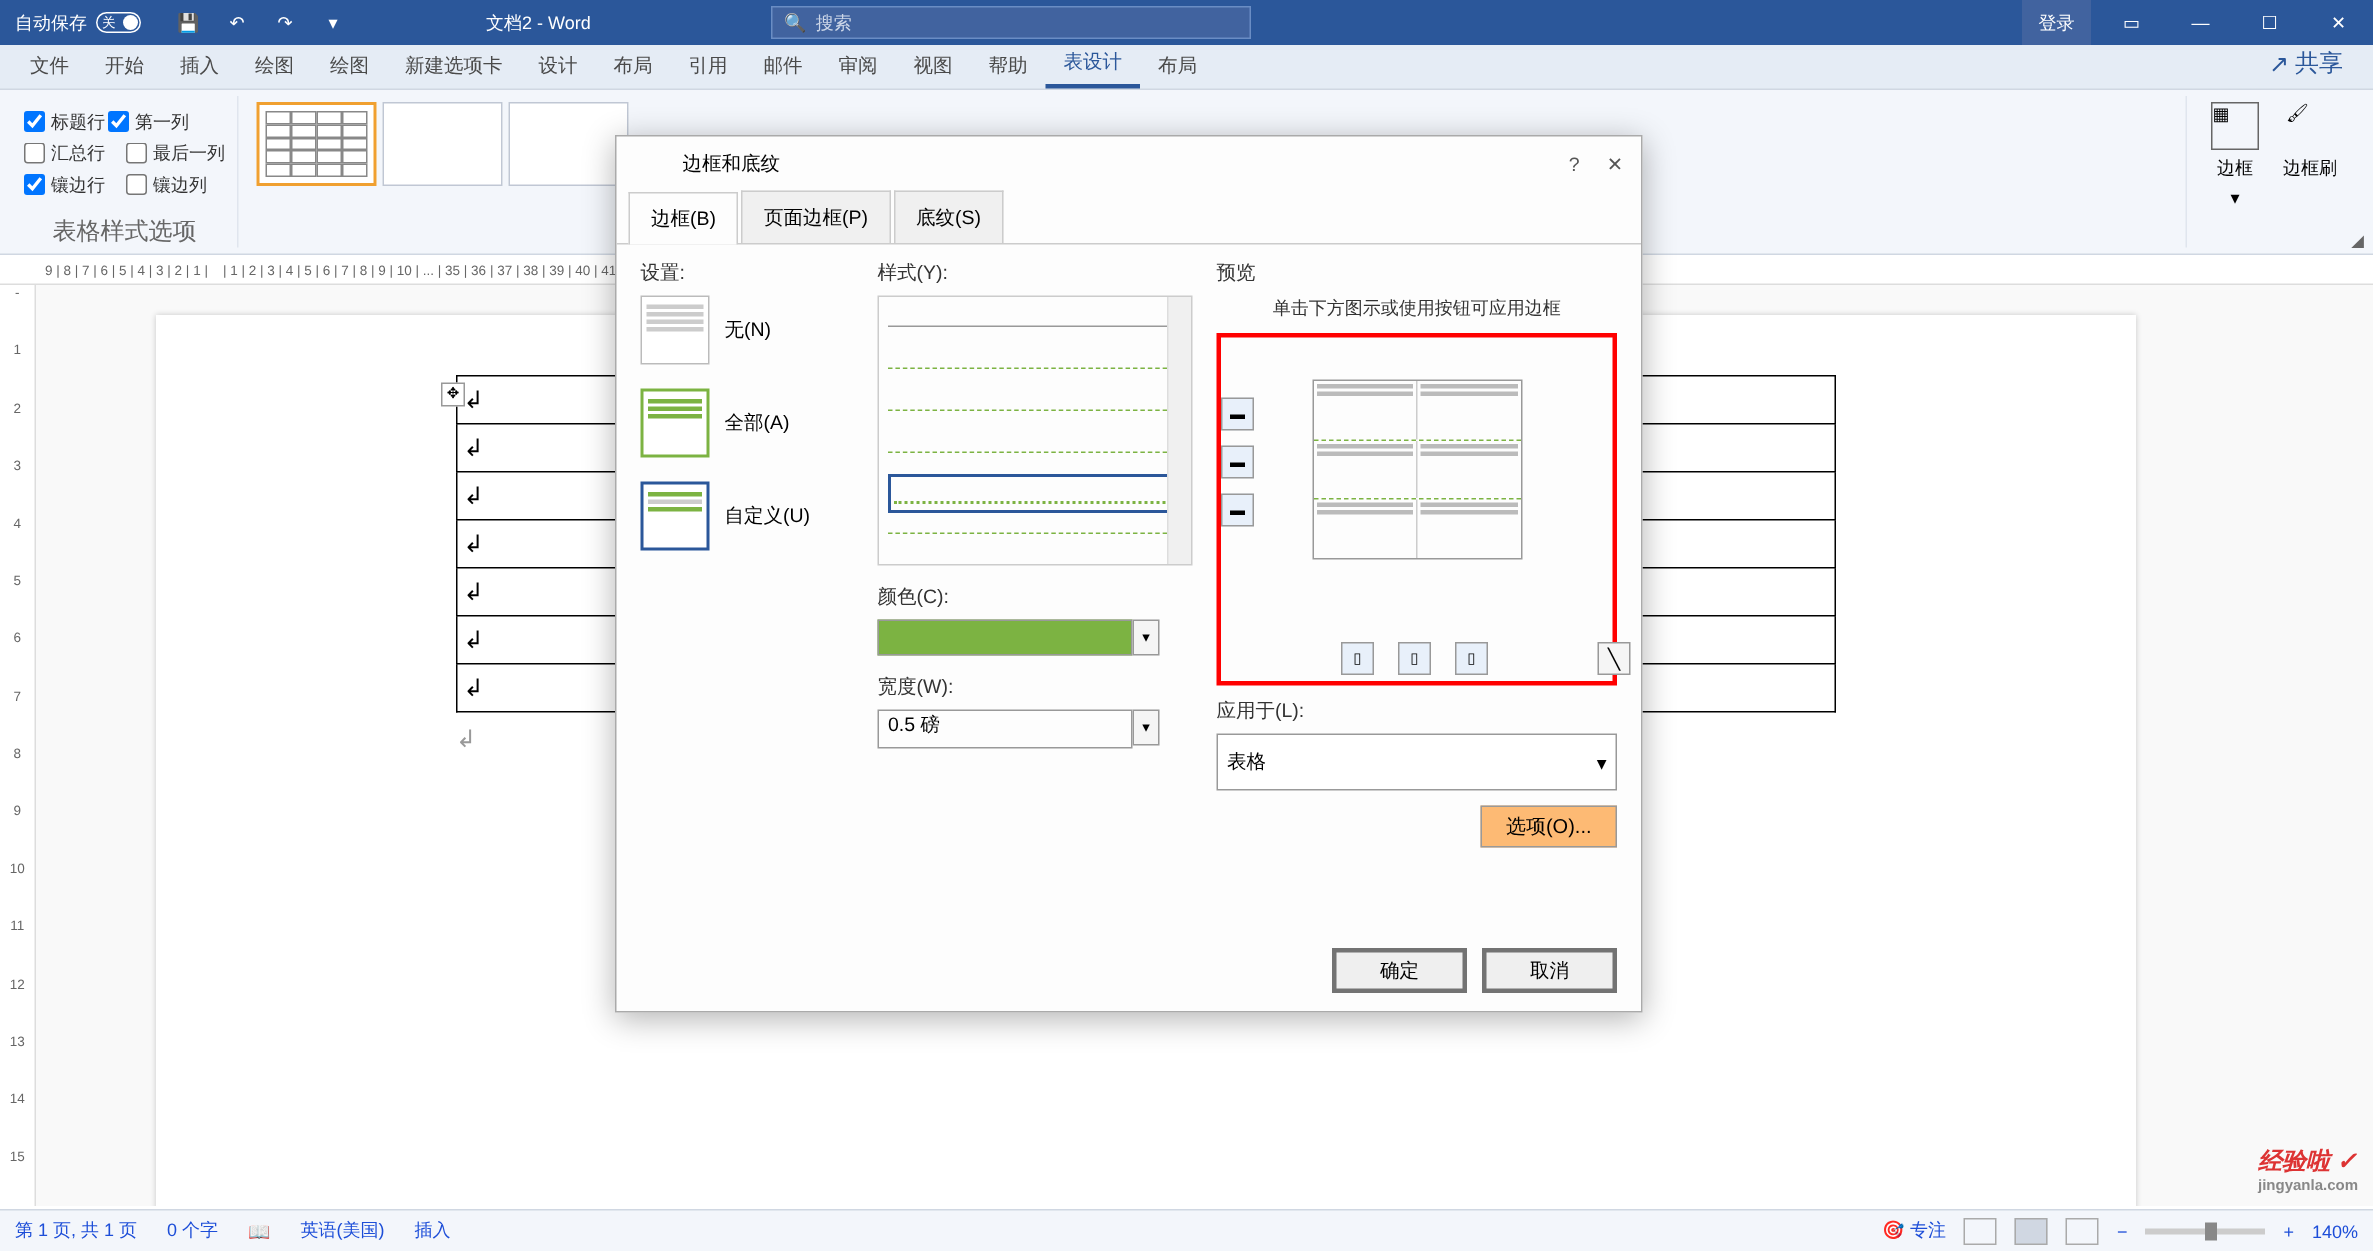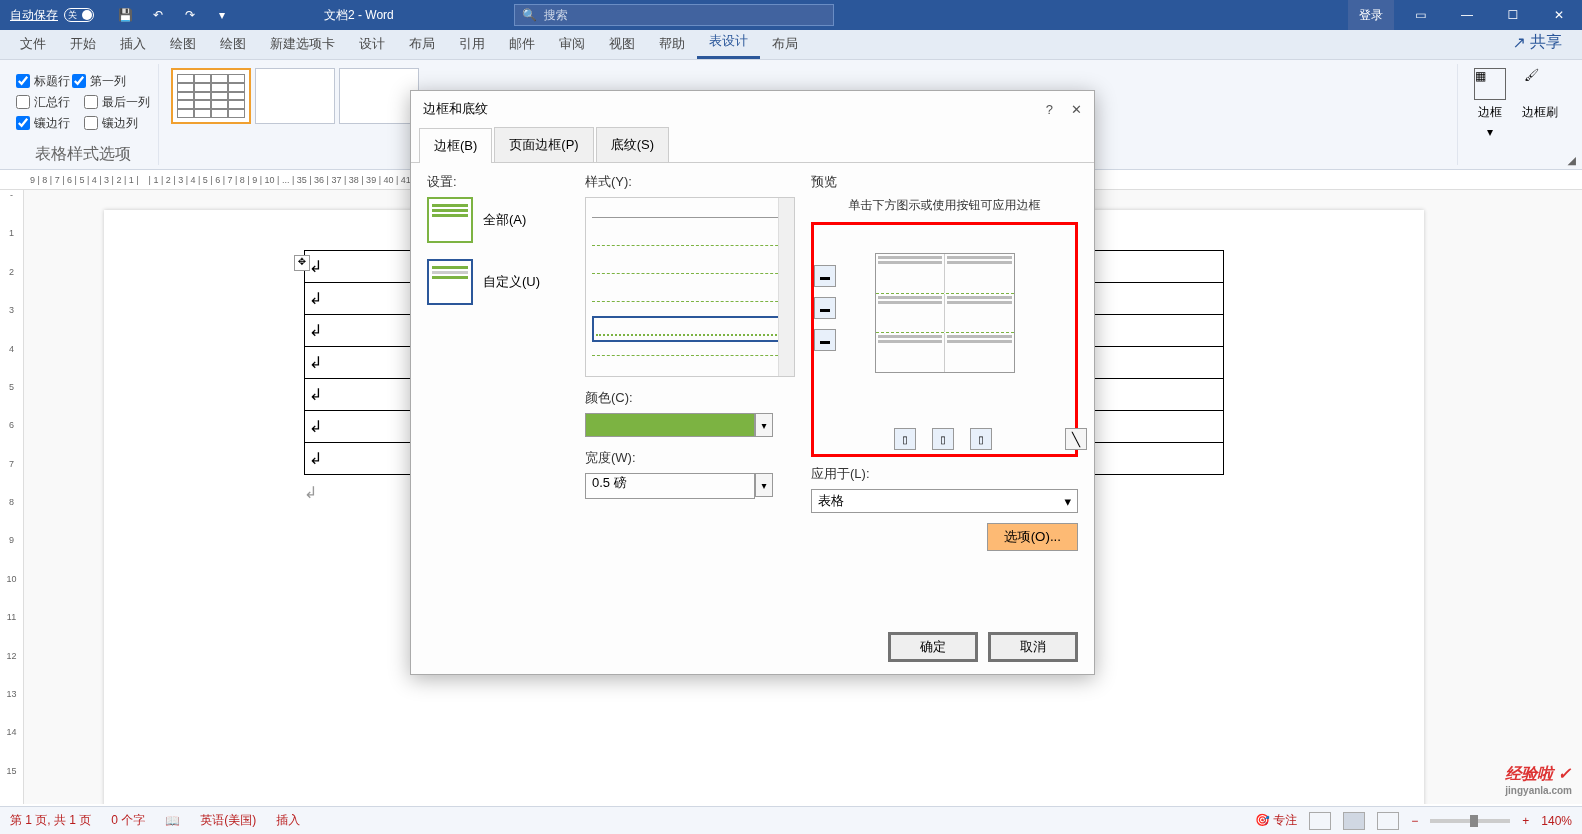--- a/index.html
+++ b/index.html
@@ -1,20 +1,20 @@
 <!DOCTYPE html>
 <html><head>
 <meta charset="utf-8">
 <style>
 * { box-sizing: border-box; margin: 0; padding: 0; font-family: "Microsoft YaHei", sans-serif; }
 body { background: #fff; width: 1582px; height: 834px; overflow: hidden; position: relative; }
 
 
 .titlebar { height: 30px; background: #2b579a; display: flex; align-items: center; color: #fff; font-size: 12px; }
-.titlebar .autosave { padding: 0 10px; display: flex; align-items: center; gap: 6px; text-decoration: underline; }
+.titlebar .autosave { padding: 0 10px; display: flex; align-items: center; gap: 6px; }
 .titlebar .toggle { width: 30px; height: 14px; border: 1px solid #fff; border-radius: 7px; position: relative; }
 .titlebar .toggle::after { content: ""; width: 10px; height: 10px; background: #fff; border-radius: 50%; position: absolute; right: 1px; top: 1px; }
 .titlebar .qat { display: flex; gap: 8px; padding: 0 10px; }
 .titlebar .qat-btn { width: 24px; height: 24px; display: flex; align-items: center; justify-content: center; color: #fff; }
 .titlebar .doc-title { flex: 0 0 auto; margin-left: 80px; }
 .titlebar .search { margin-left: 120px; width: 320px; height: 22px; background: #41639f; border: 1px solid #6a8dc4; display: flex; align-items: center; padding: 0 8px; gap: 6px; color: #cdd7e8; }
 .titlebar .win-controls { margin-left: auto; display: flex; }
 .titlebar .win-btn { width: 46px; height: 30px; display: flex; align-items: center; justify-content: center; color: #ffffff; }
 .titlebar .login { padding: 2px 10px; background: #41639f; margin-right: 4px; }
 
@@ -47,21 +47,21 @@
 
 
 .doc-area { position: absolute; left: 24px; top: 190px; right: 0; bottom: 30px; background: #f9f9f9; overflow: hidden; }
 .page { position: absolute; left: 80px; top: 20px; width: 1320px; background: #fff; box-shadow: 0 0 4px rgba(0,0,0,0.2); padding: 40px 200px 400px 200px; min-height: 600px; }
 .word-table { width: 100%; border-collapse: collapse; }
 .word-table td { border: 1px solid #000; height: 32px; width: 50%; padding: 4px; }
 .move-handle { position: absolute; left: 190px; top: 45px; width: 16px; height: 16px; border: 1px solid #999; background: #fff; font-size: 10px; text-align: center; }
 
 
 .dialog { position: absolute; left: 410px; top: 90px; width: 685px; height: 585px; background: #fdfdfd; border: 1px solid #aaa; box-shadow: 0 4px 20px rgba(0,0,0,0.3); display: flex; flex-direction: column; }
-.dlg-title { height: 36px; display: flex; align-items: center; padding: 0 12px; font-size: 13px; }
+.dlg-title { height: 36px; display: flex; align-items: center; padding: 0 12px; font-size: 13px; margin-left: 32px; }
 .dlg-title .btns { margin-left: auto; display: flex; gap: 18px; color: #555; }
 .dlg-tabs { display: flex; border-bottom: 1px solid #ccc; padding: 0 8px; font-size: 13px; }
 .dlg-tab { padding: 8px 14px; border: 1px solid transparent; background: #f0f0f0; border: 1px solid #ccc; border-bottom: none; margin-right: 2px; cursor: pointer; }
 .dlg-tab.active { background: #fdfdfd; position: relative; top: 1px; }
 .dlg-body { flex: 1; display: flex; padding: 10px 16px; font-size: 13px; }
 .col-settings { width: 150px; }
 .col-style { width: 210px; margin-left: 8px; }
 .col-preview { flex: 1; margin-left: 16px; }
 .sect-label { color: #333; margin-bottom: 6px; }
 .setting-opt { display: flex; align-items: center; gap: 10px; margin-bottom: 16px; cursor: pointer; }
@@ -86,27 +86,27 @@
 .pv-grid .pr { flex: 1; display: flex; border-bottom: 1px dashed #7cb342; }
 .pv-grid .pr:first-child { border-top: 1px solid #999; }
 .pv-grid .pc { flex: 1; }
 .pv-grid .pc:first-child { border-right: 1px solid #ccc; }
 .pv-grid .bar2 { height: 3px; background: #bbb; margin: 2px; }
 .side-btns { position: absolute; left: 0; top: 40px; display: flex; flex-direction: column; gap: 10px; }
 .side-btn { width: 22px; height: 22px; border: 1px solid #999; background: #e8f0fa; font-size: 10px; }
 .bottom-btns { position: absolute; bottom: 4px; left: 80px; display: flex; gap: 16px; }
 .diag-btn { position: absolute; right: -12px; bottom: 4px; width: 22px; height: 22px; border: 1px solid #999; background: #f5f5f5; }
 .apply-row { margin-top: 8px; }
-.apply-select { width: 100%; height: 24px; border: 1px solid #999; padding: 0 6px; display: flex; align-items: center; justify-content: space-between; background: #fff; }
+.apply-select { width: 100%; height: 38px; border: 1px solid #999; padding: 0 6px; display: flex; align-items: center; justify-content: space-between; background: #fff; }
 .options-btn { float: right; margin-top: 10px; padding: 4px 16px; border: 1px solid #999; background: #fdba74; }
 .dlg-footer { padding: 12px 16px; display: flex; justify-content: flex-end; gap: 10px; }
 .dlg-btn { width: 90px; height: 30px; border: 3px solid #737373; background: #efefef; font-size: 13px; margin-top: 36px; }
 
 
-.statusbar { position: absolute; left: 0; right: 0; bottom: 0; height: 28px; background: #f3f6fb; border-top: 1px solid #d0d7e2; display: flex; align-items: center; font-size: 12px; color: #b91c1c; padding: 0 10px; }
+.statusbar { position: absolute; left: 0; right: 0; bottom: 0; height: 28px; background: #f3f6fb; border-top: 1px solid #d0d7e2; display: flex; align-items: center; font-size: 12px; color: #1d4ed8; padding: 0 10px; }
 .statusbar .seg { margin-right: 20px; }
 .statusbar .right { margin-left: auto; display: flex; align-items: center; gap: 12px; }
 .view-btn { width: 22px; height: 18px; border: 1px solid #aaa; }
 .view-btn.active { background: #d0d7e2; }
 
 
 .watermark { position: absolute; right: 10px; bottom: 38px; font-size: 16px; color: #d33; font-weight: bold; font-style: italic; }
 .watermark .sub { font-size: 10px; color: #888; font-style: normal; display: block; }
 </style>
 </head>
@@ -319,20 +319,29 @@
   </div>
   <div class="dlg-tabs">
     <div class="dlg-tab active">边框(B)</div>
     <div class="dlg-tab">页面边框(P)</div>
     <div class="dlg-tab">底纹(S)</div>
   </div>
   <div class="dlg-body">
     <div class="col-settings">
       <div class="sect-label">设置:</div>
       <div class="setting-opt">
+          <div class="thumb">
+            <div class="bar"></div>
+            <div class="bar"></div>
+            <div class="bar"></div>
+            <div class="bar"></div>
+          </div>
+          <span>无(N)</span>
+        </div>
+      <div class="setting-opt">
           <div class="thumb green" style="border:2px solid #7cb342;">
             <div class="bar" style="background:#7cb342;"></div>
             <div class="bar" style="background:#7cb342;"></div>
             <div class="bar" style="background:#7cb342;"></div>
           </div>
           <span>全部(A)</span>
         </div>
       <div class="setting-opt sel">
           <div class="thumb" style="border:2px solid #2b579a;">
             <div class="bar" style="background:#7cb342;"></div>

